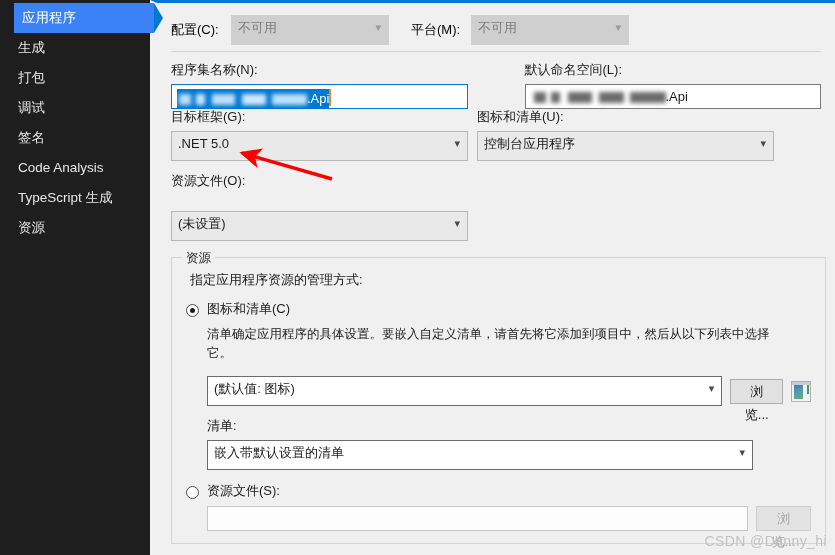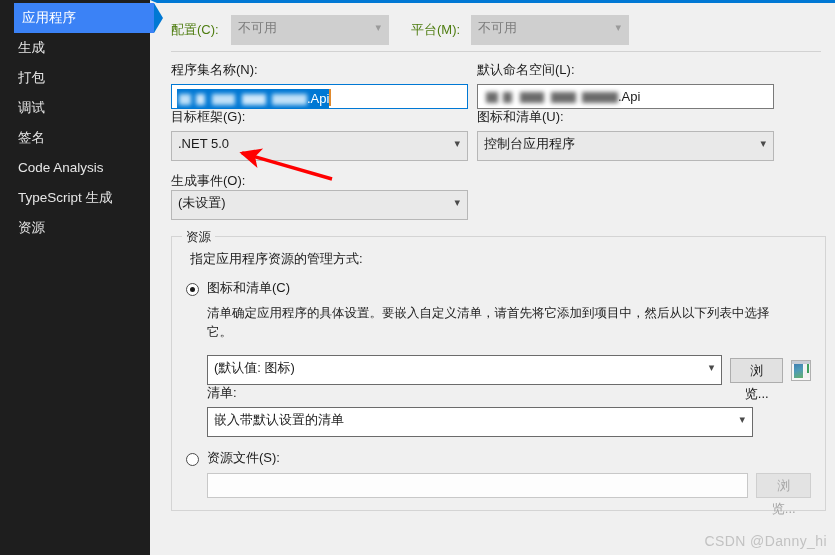--- a/index.html
+++ b/index.html
@@ -74,21 +74,21 @@
   }
 
   
   .row { position: relative; }
   .lbl {
     font-size: 13px;
     color: #1b1b1b;
     line-height: 16px;
     white-space: nowrap;
   }
-  .lbl.dim { color: #4d7c0f; }
+  .lbl.dim { color: #000000; }
 
   .combo {
     position: relative;
     height: 30px;
     background: #e9e9e9;
     border: 1px solid #b7b7b7;
     font-size: 13px;
     color: #1b1b1b;
     line-height: 23px;
     padding-left: 6px;
@@ -319,21 +319,21 @@
         </div>
         <div class="lbl dim" style="width:60px; margin-left:22px;">平台(M):</div>
         <div class="combo disabled" style="width:158px;">
           <span>不可用</span>
           <span class="chev">▾</span>
         </div>
       </div>
 
       <div class="divider"></div>
 
-      <div class="row" style="display:flex; margin-top:10px;">
+      <div class="row" style="display:flex; margin-top:10px;gap:48px;">
         <div style="width:297px;">
           <div class="lbl">程序集名称(N):</div>
           <div class="textbox focused" style="margin-top:6px;">
             <span class="sel-wrap"><span class="blur" style="width:128px;"></span><span>.Api</span></span><span class="caret"></span>
           </div>
         </div>
         <div style="width:297px; margin-left:9px;">
           <div class="lbl">默认命名空间(L):</div>
           <div class="textbox" style="margin-top:6px;">
             <span class="blur" style="width:132px; margin-left:3px;"></span><span>.Api</span>
@@ -352,22 +352,22 @@
         <div style="width:297px; margin-left:9px;">
           <div class="lbl">图标和清单(U):</div>
           <div class="combo" style="margin-top:6px;">
             <span>控制台应用程序</span>
             <span class="chev">▾</span>
           </div>
         </div>
       </div>
 
       <div class="row" style="margin-top:12px; width:297px;">
-        <div class="lbl">生成事件(O):</div>
-        <div class="combo" style="margin-top:1px;">
+        <div class="lbl">资源文件(O):</div>
+        <div class="combo" style="margin-top:22px;">
           <span>(未设置)</span>
           <span class="chev">▾</span>
         </div>
       </div>
 
       <div class="group" style="margin-top:16px; width:655px;">
         <div class="group-title">资源</div>
 
         <div class="lbl" style="margin-left:4px;">指定应用程序资源的管理方式:</div>
 
@@ -389,21 +389,21 @@
             </div>
             <div class="iconprev" style="margin-left:8px;">
               <div class="ip-top"></div>
               <div class="ip-a"></div>
               <div class="ip-b"></div>
               <div class="ip-c"></div>
             </div>
           </div>
         </div>
 
-        <div style="margin-left:21px; margin-top:0;">
+        <div style="margin-left:21px; margin-top:12px;">
           <div class="lbl">清单:</div>
           <div class="combo white" style="width:546px; margin-top:6px;">
             <span>嵌入带默认设置的清单</span>
             <span class="chev">▾</span>
           </div>
         </div>
 
         <div class="radio-row" style="margin-top:13px;">
           <div class="radio"></div>
           <div class="lbl">资源文件(S):</div>

